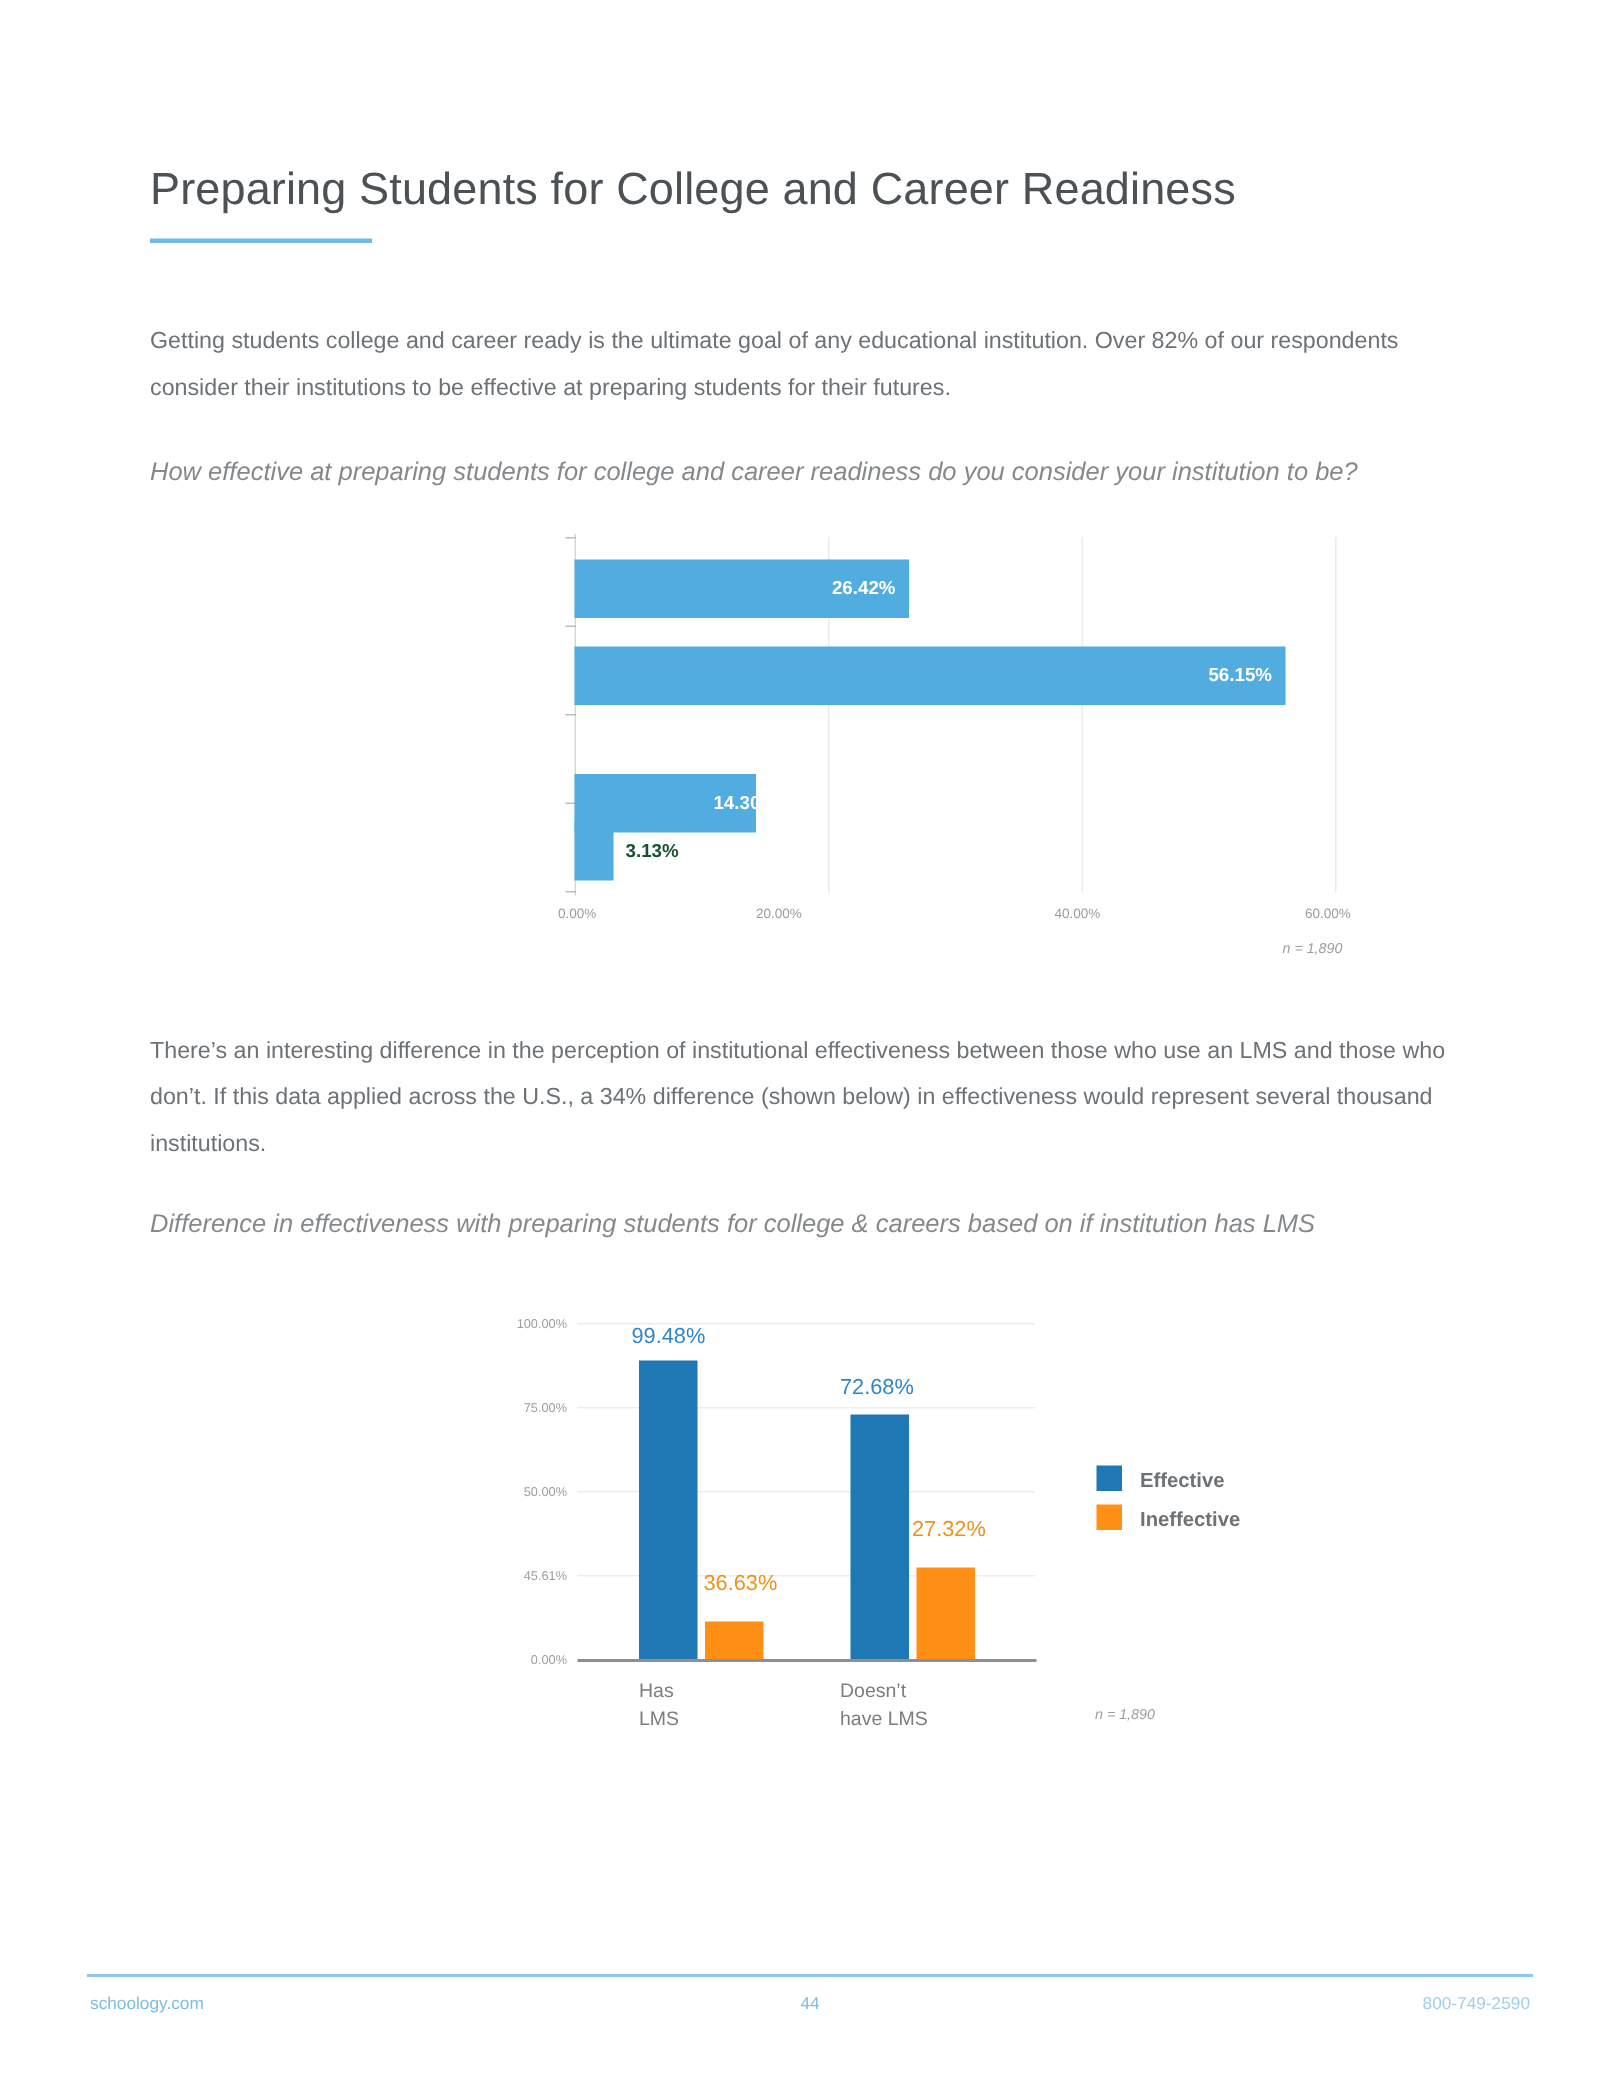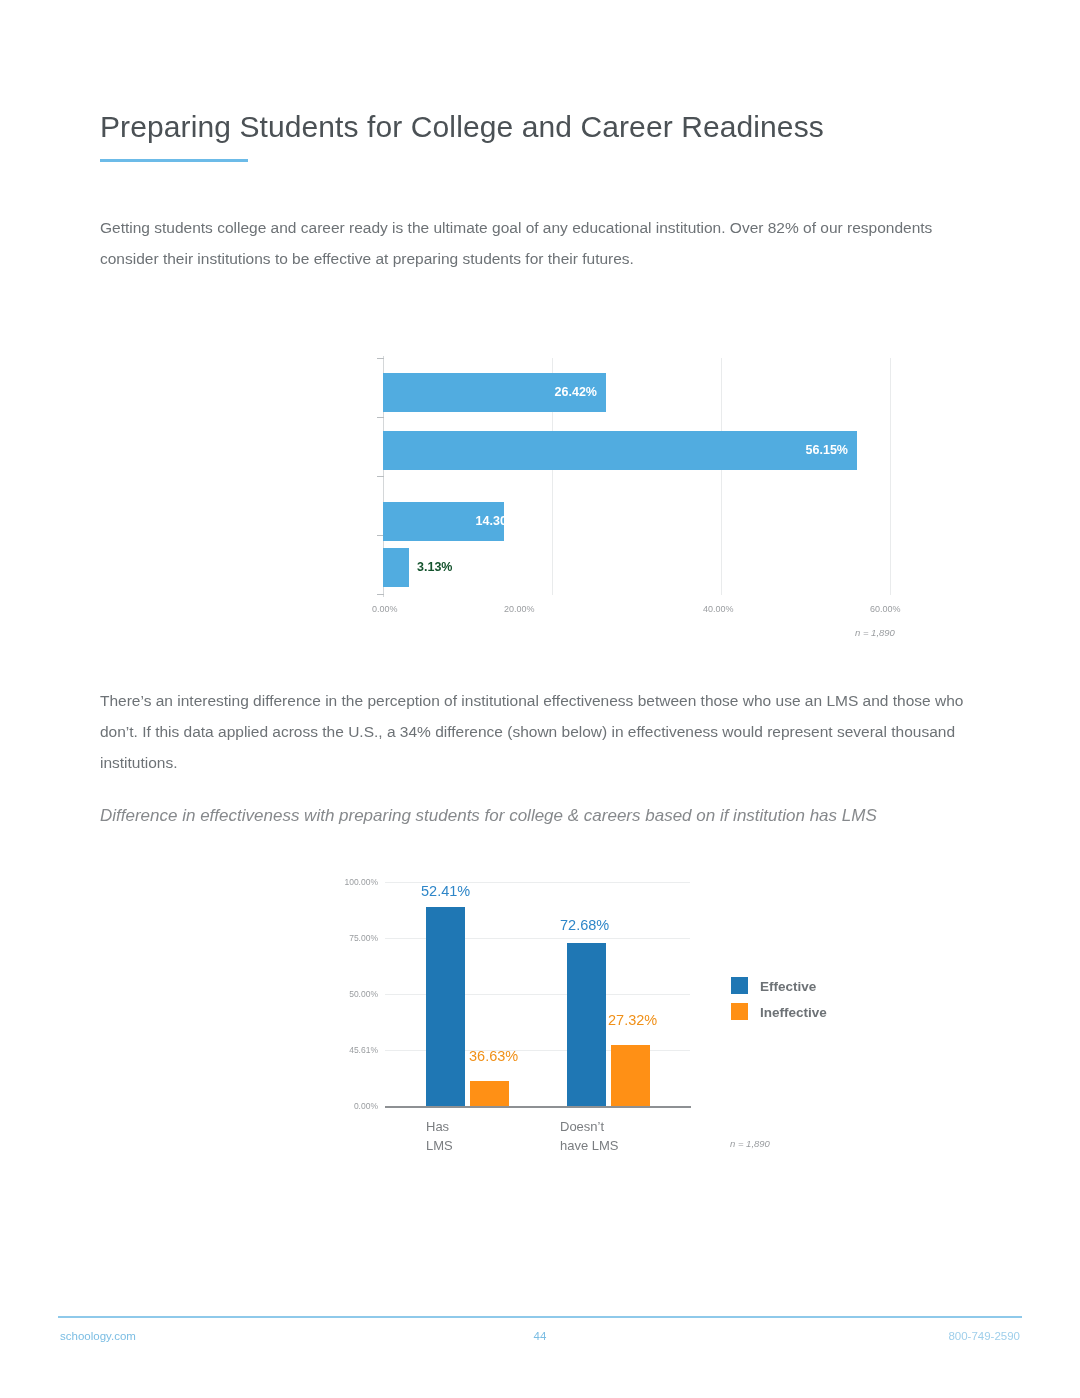--- a/index.html
+++ b/index.html
@@ -135,20 +135,21 @@
 </head>
 <body>
 
 <div class="page">
 
   <h1 class="page-title">Preparing Students for College and Career Readiness</h1>
   <div class="title-rule"></div>
 
   <p class="para para1">Getting students college and career ready is the ultimate goal of any educational institution. Over 82% of our respondents consider their institutions to be effective at preparing students for their futures.</p>
 
+  <p class="q q1">How effective at preparing students for college and career readiness do you consider your institution to be?</p>
 
   <div class="chart1">
     <div class="c1-axis-v"></div>
 
     <div class="c1-grid" style="left:552px;"></div>
     <div class="c1-grid" style="left:721px;"></div>
     <div class="c1-grid" style="left:890px;"></div>
 
     <div class="c1-tickmark" style="top:358px;"></div>
     <div class="c1-tickmark" style="top:417px;"></div>
@@ -161,21 +162,21 @@
 
       <span class="c1-val-in" style="right:9px;">26.42%</span>
     </div>
 
     <div class="c1-row" style="top:431px; width:474px;">
       <div class="c1-bar" style="width:474px;"></div>
 
       <span class="c1-val-in" style="right:9px;">56.15%</span>
     </div>
 
-    <div class="c1-row" style="top:502px; width:144px;">
+    <div class="c1-row" style="top:516px; width:144px;">
       <div class="c1-bar" style="width:121px;"></div>
 
       <span class="c1-val-in" style="right:9px;">14.30%</span>
     </div>
 
     <div class="c1-row" style="top:548px; width:26px;">
       <div class="c1-bar" style="width:26px;"></div>
 
       <span class="c1-val-out" style="left:34px;">3.13%</span>
     </div>
@@ -210,21 +211,21 @@
 
       <div class="c2-bar" style="left:41px; width:39px; height:199px; background:#1f77b4;"></div>
 
       <div class="c2-bar" style="left:85px; width:39px; height:25px; background:#ff9015;"></div>
 
       <div class="c2-bar" style="left:182px; width:39px; height:163px; background:#1f77b4;"></div>
 
       <div class="c2-bar" style="left:226px; width:39px; height:61px; background:#ff9015;"></div>
     </div>
 
-    <span class="c2-vallabel" style="left:421px; top:883px; color:#2e86c8;">52.41%</span>
+    <span class="c2-vallabel" style="left:421px; top:883px; color:#2e86c8;">99.48%</span>
     <span class="c2-vallabel" style="left:469px; top:1048px; color:#f09018;">36.63%</span>
     <span class="c2-vallabel" style="left:560px; top:917px; color:#2e86c8;">72.68%</span>
     <span class="c2-vallabel" style="left:608px; top:1012px; color:#f09018;">27.32%</span>
 
     <div class="c2-catlabel" style="left:426px; width:84px;">
       <div>Has</div>
       <div>LMS</div>
     </div>
     <div class="c2-catlabel" style="left:560px; width:92px;">
       <div>Doesn’t</div>

